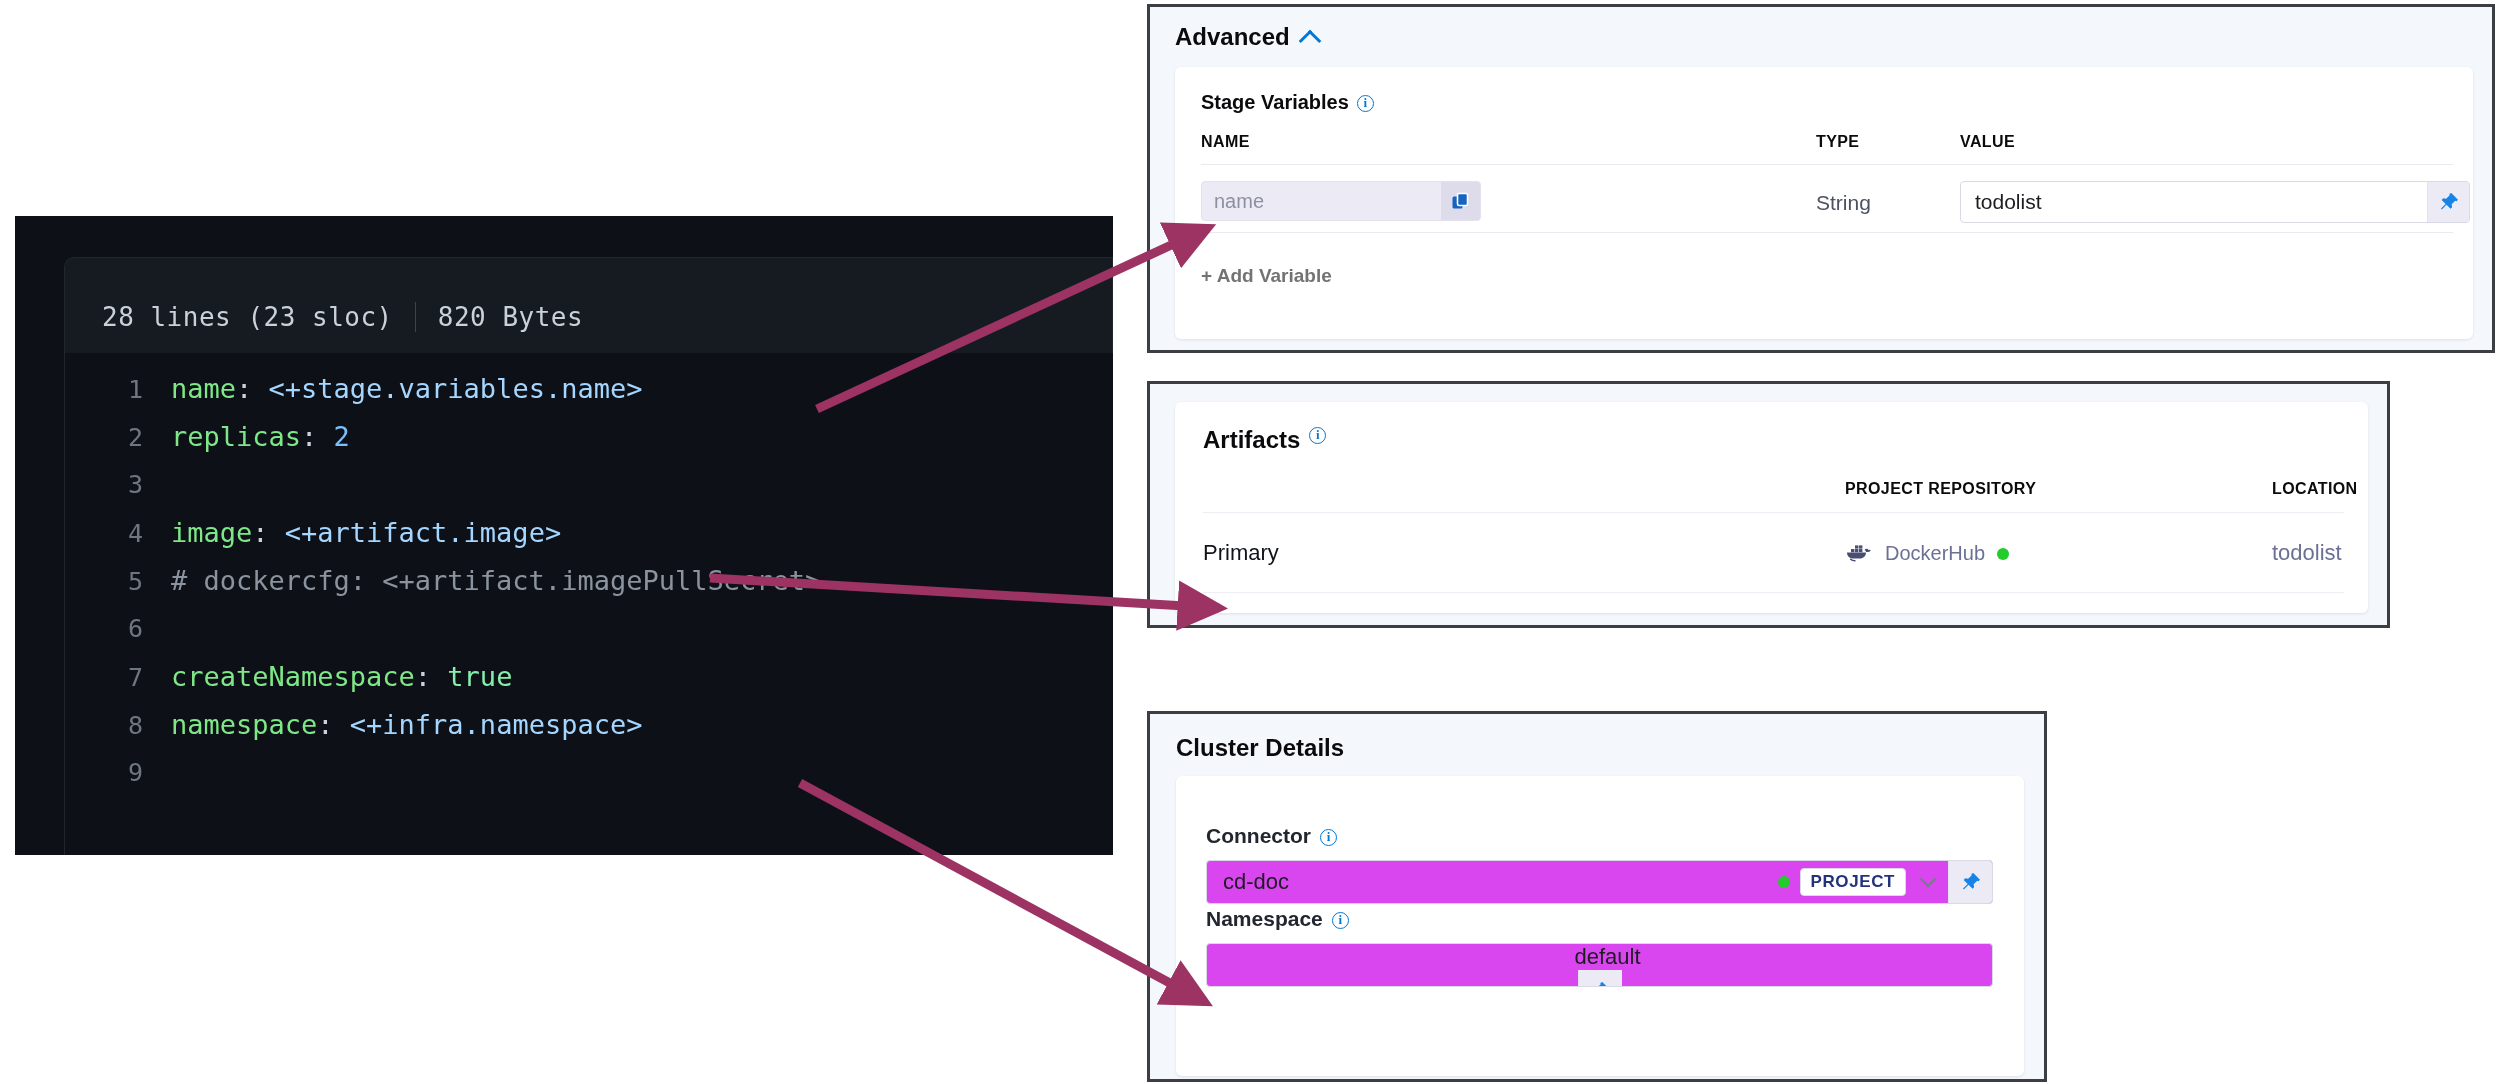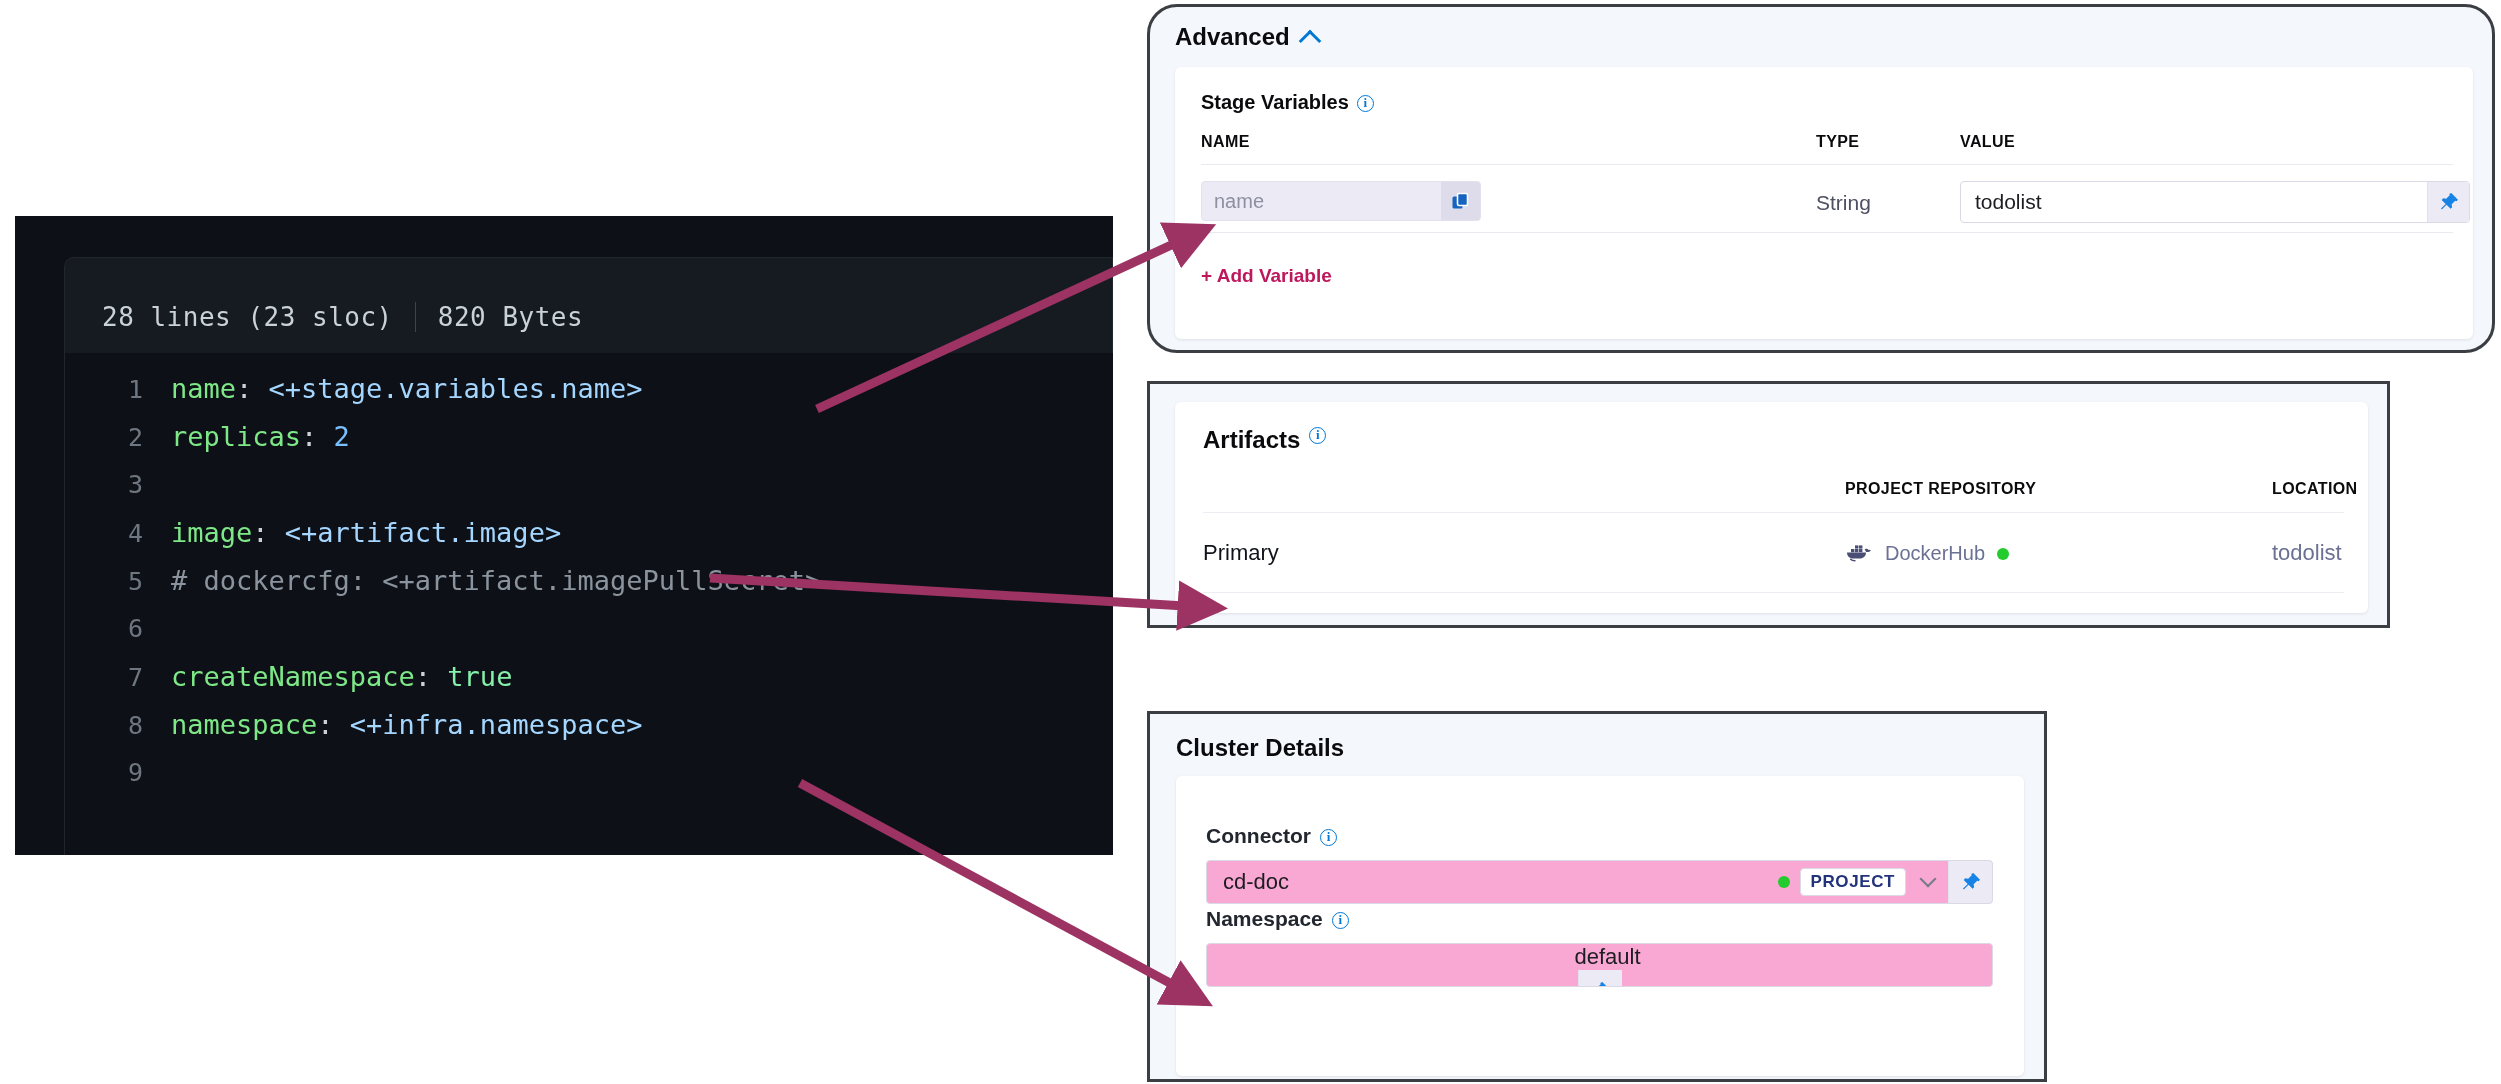--- a/index.html
+++ b/index.html
@@ -84,21 +84,21 @@
     width: 2501px; height: 1084px;
     pointer-events: none;
   }
 
   
   .panel {
     position: absolute;
     background: #f4f8fd;
     border: 3px solid #3b3f44;
   }
-  .panel-advanced { left: 1147px; top: 4px;   width: 1348px; height: 349px; border-radius: 30px; }
+  .panel-advanced { left: 1147px; top: 4px;   width: 1348px; height: 349px; }
   .panel-artifacts{ left: 1147px; top: 381px; width: 1243px; height: 247px; }
   .panel-cluster  { left: 1147px; top: 711px; width: 900px;  height: 371px; }
 
   .panel-title {
     font-size: 24px;
     font-weight: bold;
     color: #0b0b0d;
     display: flex;
     align-items: center;
     gap: 12px;
@@ -207,21 +207,21 @@
     display: flex; align-items: center;
   }
   .value-field-pin {
     width: 42px;
     background: #eceaf4;
     border-left: 1px solid #e3e1ee;
     display: flex; align-items: center; justify-content: center;
   }
   .add-var {
     position: absolute; left: 26px; top: 198px;
-    font-size: 19px; font-weight: bold; color: #be185d;
+    font-size: 19px; font-weight: bold; color: #737373;
   }
 
   
   .art-card {
     position: absolute;
     left: 25px; top: 18px;
     width: 1193px; height: 211px;
     box-shadow: 0 1px 3px rgba(16,22,26,.10);
   }
   .art-label {
@@ -274,21 +274,21 @@
     font-size: 21px; font-weight: bold; color: #22262f;
     display: flex; align-items: center; gap: 9px;
   }
   .lbl-connector { left: 30px; top: 48px; }
   .lbl-namespace { left: 30px; top: 131px; }
   .fld-box {
     position: absolute; left: 30px;
     width: 787px; height: 44px;
     border: 1px solid #d9dae5;
     border-radius: 4px;
-    background: #f9a8d4;
+    background: #d946ef;
     display: flex; align-items: center;
     overflow: hidden;
   }
   .box-connector { top: 84px; }
   .box-namespace { top: 167px; flex-direction: column; }
   .fld-value {
     flex: 1;
     font-size: 22px; color: #1c1c21;
     padding-left: 16px;
   }

